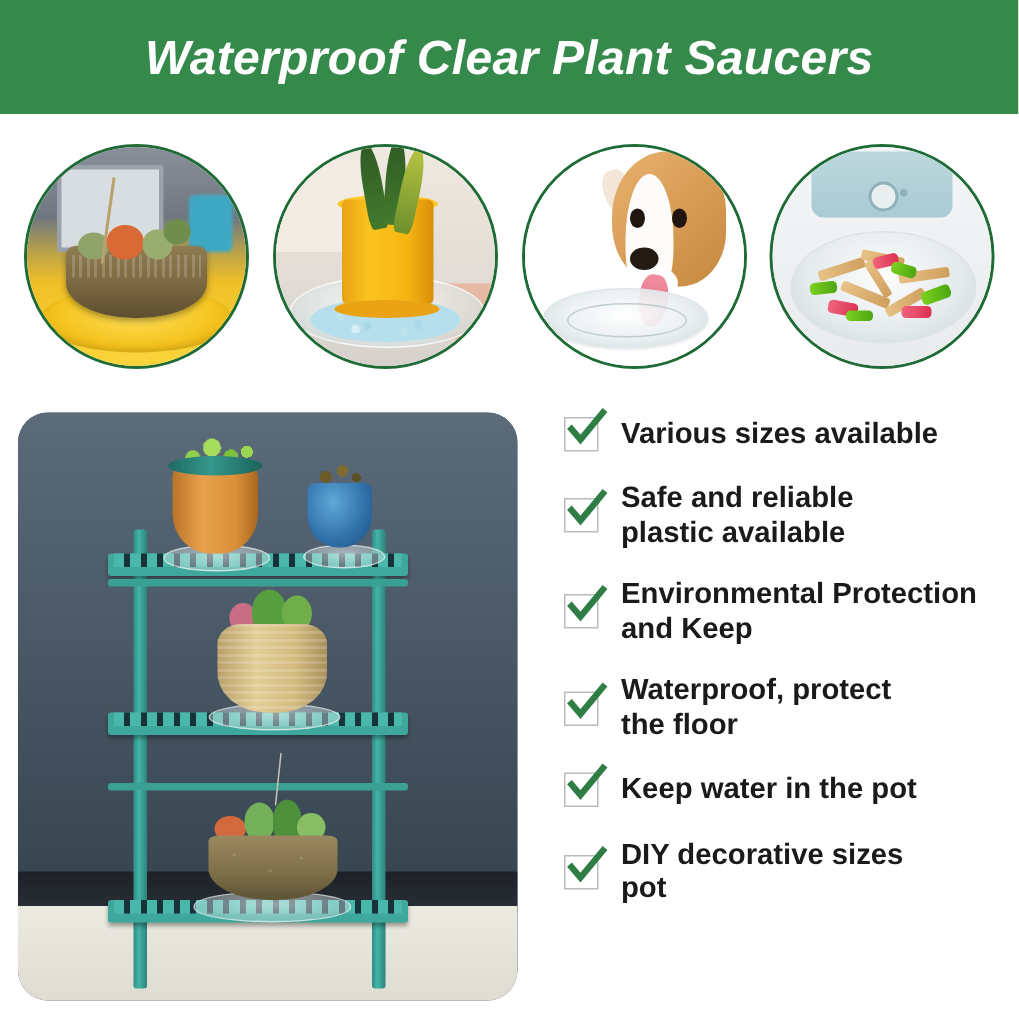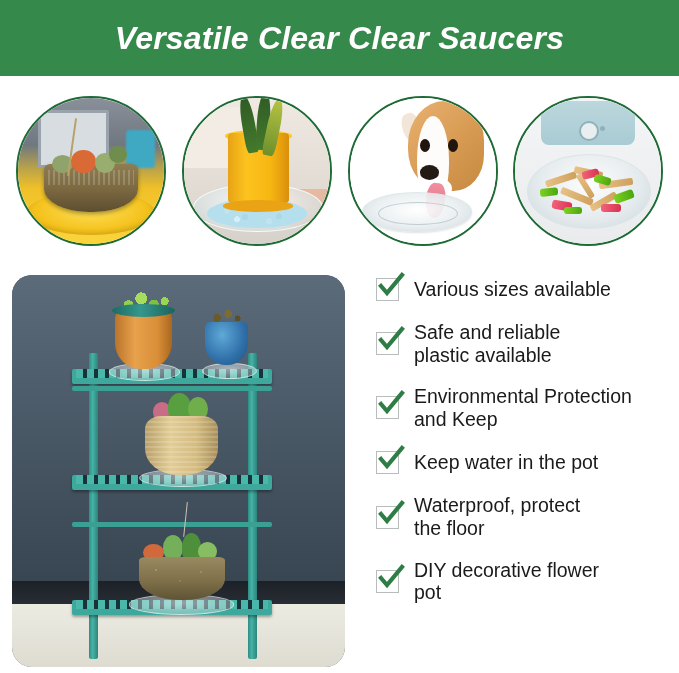--- a/index.html
+++ b/index.html
@@ -459,31 +459,31 @@
   .checkbox svg {
     position: absolute;
     left: 1px;
     top: -6px;
     width: 26px;
     height: 26px;
     overflow: visible;
   }
   .feature-text {
     font-size: 19.5px;
-    font-weight: normal;
+    font-weight: bold;
     color: #1a1a1a;
     line-height: 1.16;
     white-space: pre-line;
   }
 </style>
 </head>
 <body>
 
 <div id="header-banner">
-  <div id="header-title">Versatile Clear Clear Saucers</div>
+  <div id="header-title">Waterproof Clear Plant Saucers</div>
 </div>
 
 <div id="circle-strip">
 
   <div class="circle-photo" id="circle-1">
     <div class="circle-inner">
       <div class="c1-bg"></div>
       <div class="c1-window"></div>
       <div class="c1-tealjar"></div>
       <div class="c1-saucer"></div>
@@ -627,36 +627,36 @@
     <span class="feature-text">Environmental Protection
 and Keep</span>
   </div>
 
   <div class="feature-row">
     <span class="checkbox">
       <svg viewBox="0 0 26 26" aria-hidden="true">
         <path d="M3 13 L9 20 L24 2" fill="none" stroke="#2e7d45" stroke-width="4.2" stroke-linecap="square"></path>
       </svg>
     </span>
-    <span class="feature-text">Keep water in the pot</span>
+    <span class="feature-text">Waterproof, protect
+the floor</span>
   </div>
 
   <div class="feature-row">
     <span class="checkbox">
       <svg viewBox="0 0 26 26" aria-hidden="true">
         <path d="M3 13 L9 20 L24 2" fill="none" stroke="#2e7d45" stroke-width="4.2" stroke-linecap="square"></path>
       </svg>
     </span>
-    <span class="feature-text">Waterproof, protect
-the floor</span>
+    <span class="feature-text">Keep water in the pot</span>
   </div>
 
   <div class="feature-row">
     <span class="checkbox">
       <svg viewBox="0 0 26 26" aria-hidden="true">
         <path d="M3 13 L9 20 L24 2" fill="none" stroke="#2e7d45" stroke-width="4.2" stroke-linecap="square"></path>
       </svg>
     </span>
-    <span class="feature-text">DIY decorative flower
+    <span class="feature-text">DIY decorative sizes
 pot</span>
   </div>
 
 </div>
 
 </body></html>

